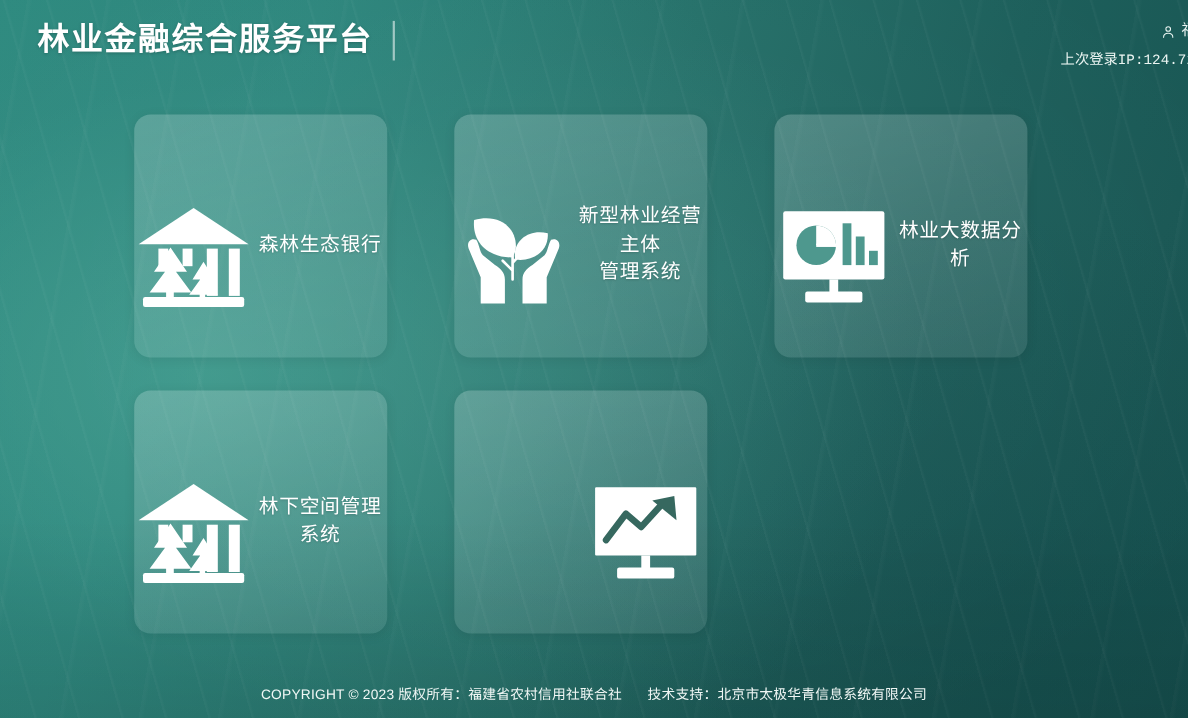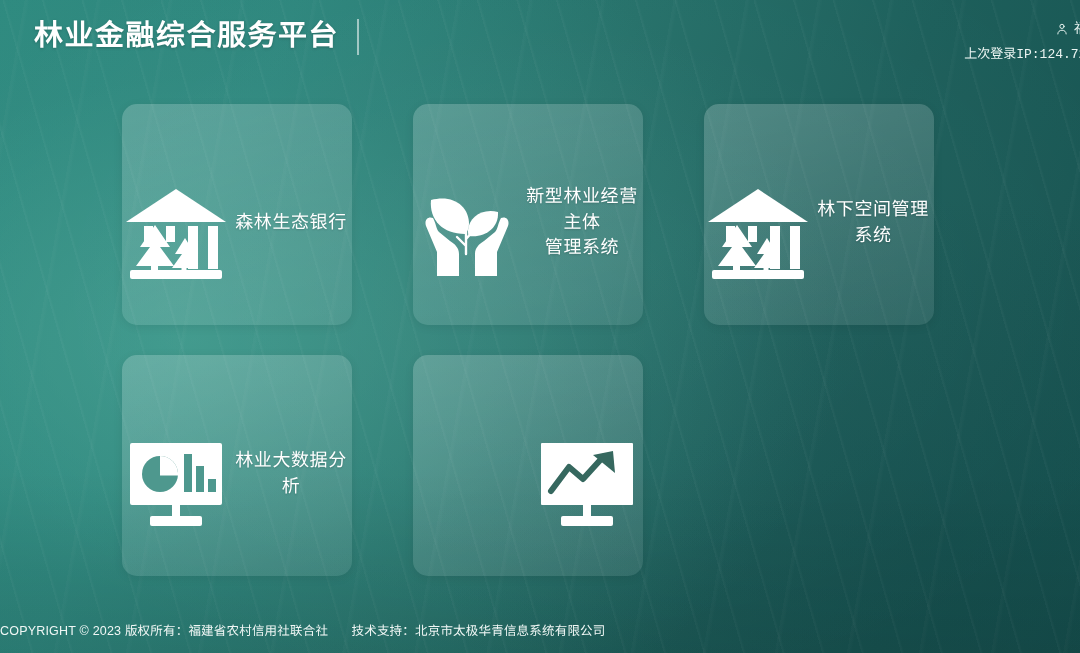--- a/index.html
+++ b/index.html
@@ -163,21 +163,21 @@
     letter-spacing: 0.6px;
     text-shadow: 0 1px 2px rgba(0,0,0,0.18);
     white-space: pre-line;
   }
 
   
   .footer {
     position: absolute;
     left: 0; right: 0;
     bottom: 14px;
-    text-align: left;
+    text-align: center;
     font-size: 12.5px;
     color: #f0f7f5;
     letter-spacing: 0.2px;
     z-index: 4;
     white-space: nowrap;
   }
   .footer span { display: inline; }
   .footer .sep { display: inline-block; width: 16px; }
 </style>
 </head>
@@ -241,56 +241,56 @@
 
           <path d="M88 34 C93 32 97 36 95 42 L84 68 L84 92 L62 92 L62 70 C62 64 66 60 71 57 L82 48 C85 45 85 39 88 34 Z"></path>
         </svg>
       </div>
       <div class="card-label">新型林业经营主体
 管理系统</div>
     </div>
 
     <div class="card">
       <div class="card-icon">
+        <svg width="108" height="98" viewBox="0 0 108 98" fill="none">
+          <rect x="8" y="8" width="92" height="62" rx="2" fill="#ffffff"></rect>
+
+          <circle cx="38" cy="39" r="18" fill="#4e988e"></circle>
+          <path d="M38 39 L38 21 A18 18 0 0 1 56 39 Z" fill="#ffffff"></path>
+          <rect x="38" y="37.5" width="18" height="3" fill="#ffffff"></rect>
+
+          <rect x="62" y="19" width="8" height="38" fill="#4e988e"></rect>
+          <rect x="74" y="31" width="8" height="26" fill="#4e988e"></rect>
+          <rect x="86" y="44" width="8" height="13" fill="#4e988e"></rect>
+
+          <rect x="50" y="70" width="8" height="12" fill="#ffffff"></rect>
+          <rect x="28" y="81" width="52" height="10" rx="2" fill="#ffffff"></rect>
+        </svg>
+      </div>
+      <div class="card-label">林业大数据分析</div>
+    </div>
+
+    <div class="card">
+      <div class="card-icon">
         <svg width="108" height="98" viewBox="0 0 108 98" fill="#ffffff">
           <path d="M54 5 L104 38 L4 38 Z"></path>
           <rect x="22" y="42" width="9" height="16"></rect>
           <rect x="44" y="42" width="9" height="16"></rect>
           <rect x="66" y="42" width="10" height="43"></rect>
           <rect x="86" y="42" width="10" height="43"></rect>
           <rect x="8" y="86" width="92" height="9" rx="2"></rect>
           <path d="M33 41 L48 63 L38 63 L52 82 L14 82 L28 63 L18 63 Z"></path>
           <rect x="29" y="78" width="7" height="9"></rect>
           <path d="M63 54 L73 70 L66 70 L76 84 L50 84 L60 70 L53 70 Z"></path>
           <rect x="59.5" y="80" width="5" height="7"></rect>
         </svg>
       </div>
       <div class="card-label">林下空间管理系统</div>
     </div>
 
-    <div class="card">
-      <div class="card-icon">
-        <svg width="108" height="98" viewBox="0 0 108 98" fill="none">
-          <rect x="8" y="8" width="92" height="62" rx="2" fill="#ffffff"></rect>
-
-          <circle cx="38" cy="39" r="18" fill="#4e988e"></circle>
-          <path d="M38 39 L38 21 A18 18 0 0 1 56 39 Z" fill="#ffffff"></path>
-          <rect x="38" y="37.5" width="18" height="3" fill="#ffffff"></rect>
-
-          <rect x="62" y="19" width="8" height="38" fill="#4e988e"></rect>
-          <rect x="74" y="31" width="8" height="26" fill="#4e988e"></rect>
-          <rect x="86" y="44" width="8" height="13" fill="#4e988e"></rect>
-
-          <rect x="50" y="70" width="8" height="12" fill="#ffffff"></rect>
-          <rect x="28" y="81" width="52" height="10" rx="2" fill="#ffffff"></rect>
-        </svg>
-      </div>
-      <div class="card-label">林业大数据分析</div>
-    </div>
-
 
     <div class="card">
       <div class="card-icon">
         <svg width="108" height="98" viewBox="0 0 108 98" fill="none">
           <rect x="8" y="8" width="92" height="62" rx="1" fill="#ffffff"></rect>
           <path d="M18 56 L36 32 L50 44 L70 22" stroke="#36685f" stroke-width="6" stroke-linecap="round" stroke-linejoin="round" fill="none"></path>
           <path d="M80 16 L82 38 L60 20 Z" fill="#36685f"></path>
           <rect x="50" y="70" width="8" height="12" fill="#ffffff"></rect>
           <rect x="28" y="81" width="52" height="10" rx="2" fill="#ffffff"></rect>
         </svg>

